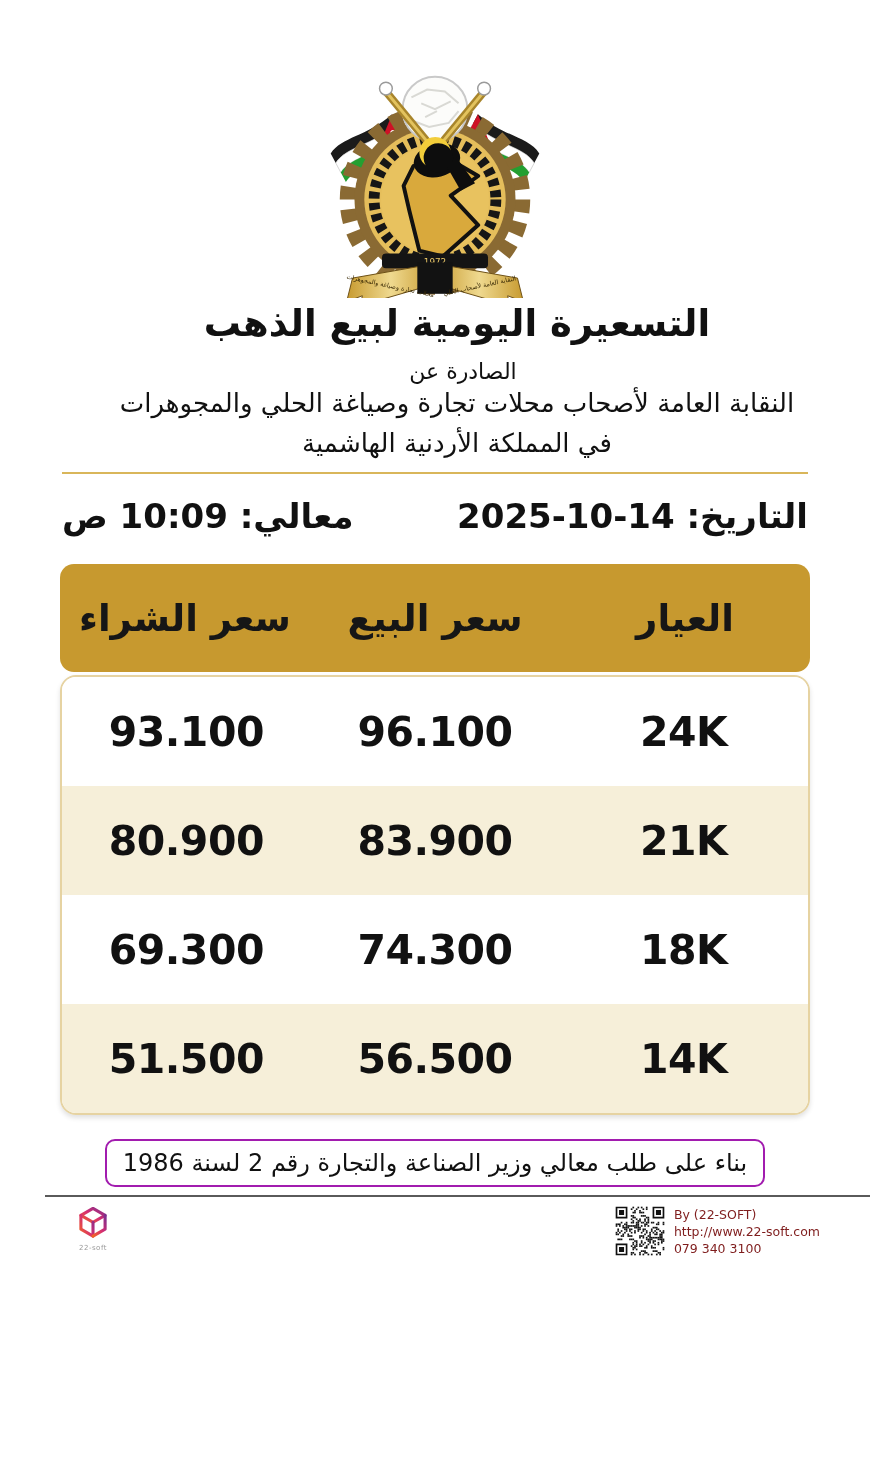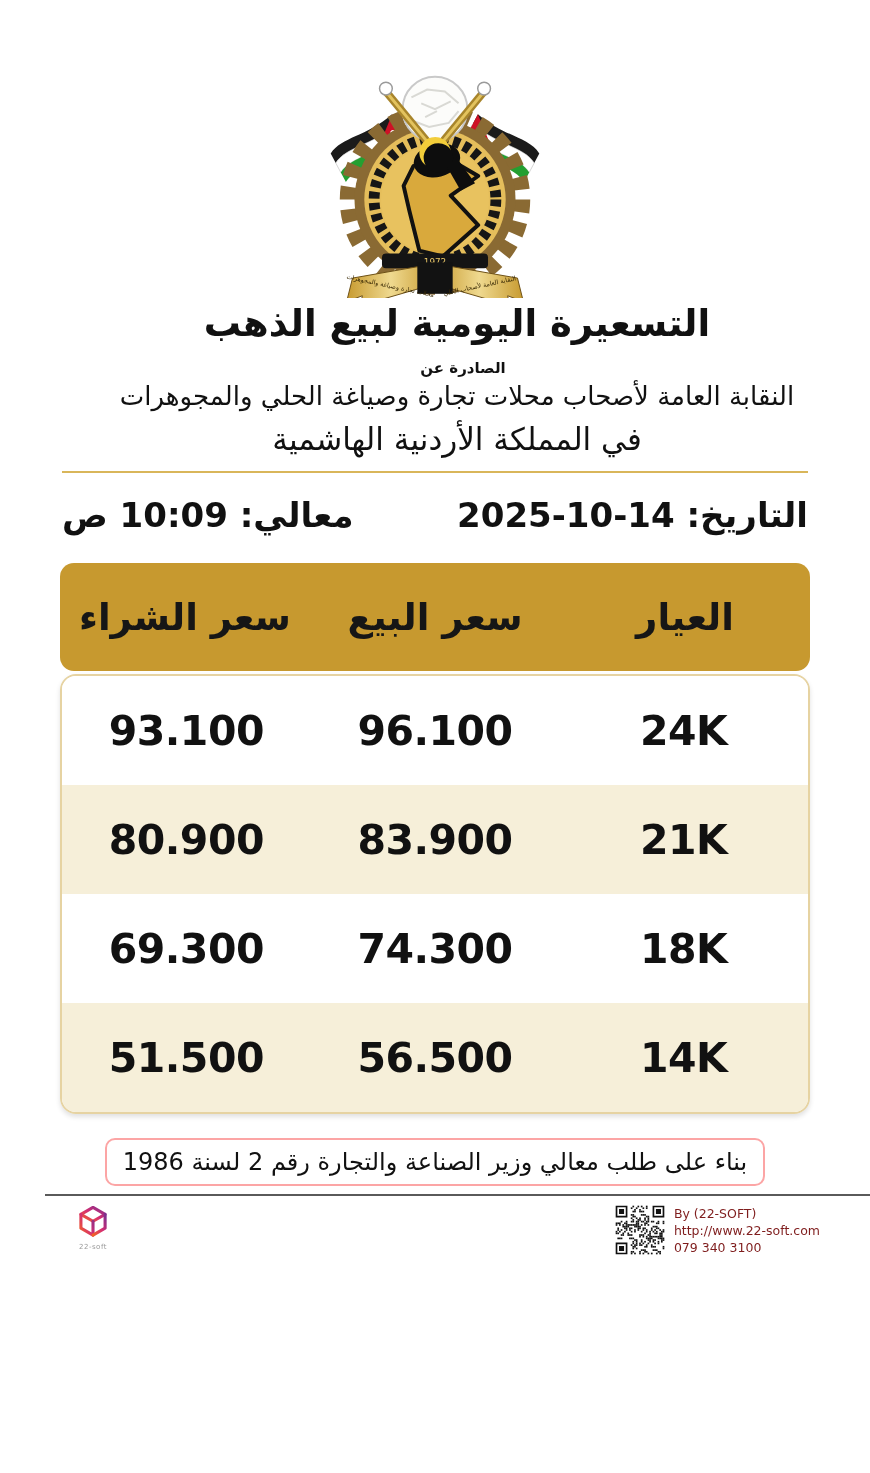--- a/index.html
+++ b/index.html
@@ -8,23 +8,23 @@
     font-family:"DejaVu Sans","Liberation Sans",sans-serif;color:#111;
   }
   .center{text-align:center;}
   .rtl{direction:rtl;padding-left:44px;}
 
   
   .logo-wrap{padding-top:52px;display:flex;justify-content:center;}
 
   
   .main-title{margin-top:4px;font-size:37px;font-weight:600;letter-spacing:0;}
-  .issued-by{margin-top:14px;font-size:15px;font-weight:700;margin-left:12px;}
+  .issued-by{margin-top:14px;font-size:22px;font-weight:400;margin-left:12px;}
   .syndicate-line{margin-top:4px;font-size:26px;font-weight:400;}
-  .country-line{margin-top:10px;font-size:31px;font-weight:500;}
+  .country-line{margin-top:10px;font-size:26px;font-weight:500;}
   .gold-rule{margin:14px 62px 0 62px;border:none;border-top:2px solid #D9B65A;}
 
   
   .date-row{
     direction:rtl;display:flex;justify-content:space-between;align-items:baseline;
     margin:22px 62px 0 62px;font-size:34px;font-weight:700;
   }
   .date-row .pair{white-space:nowrap;}
 
   
@@ -41,21 +41,21 @@
   .pt-row{
     height:109px;display:grid;grid-template-columns:1fr 1fr 1fr;align-items:center;
     font-size:41px;font-weight:800;text-align:center;letter-spacing:-0.5px;
   }
   .pt-row.alt{background:#F6EFD9;}
   .pt-row.plain{background:#ffffff;}
 
   
   .note-wrap{margin-top:24px;text-align:center;}
   .note-box{
-    display:inline-block;border:2px solid #fca5a5;border-radius:10px;
+    display:inline-block;border:2px solid #a21caf;border-radius:10px;
     padding:8px 16px;font-size:24px;direction:rtl;
   }
   .bottom-rule{margin:8px 0 0 45px;width:825px;border:none;border-top:2px solid #5a5a5a;}
   .bottom-row{
     display:flex;justify-content:space-between;align-items:flex-start;
     padding:8px 50px 0 58px;
   }
   .cube-block{display:flex;flex-direction:column;align-items:center;margin-left:16px;}
   .cube-caption{font-size:7px;color:#9a9a9a;margin-top:1px;letter-spacing:0.5px;}
   .credit-block{display:flex;align-items:flex-start;gap:8px;direction:ltr;}

